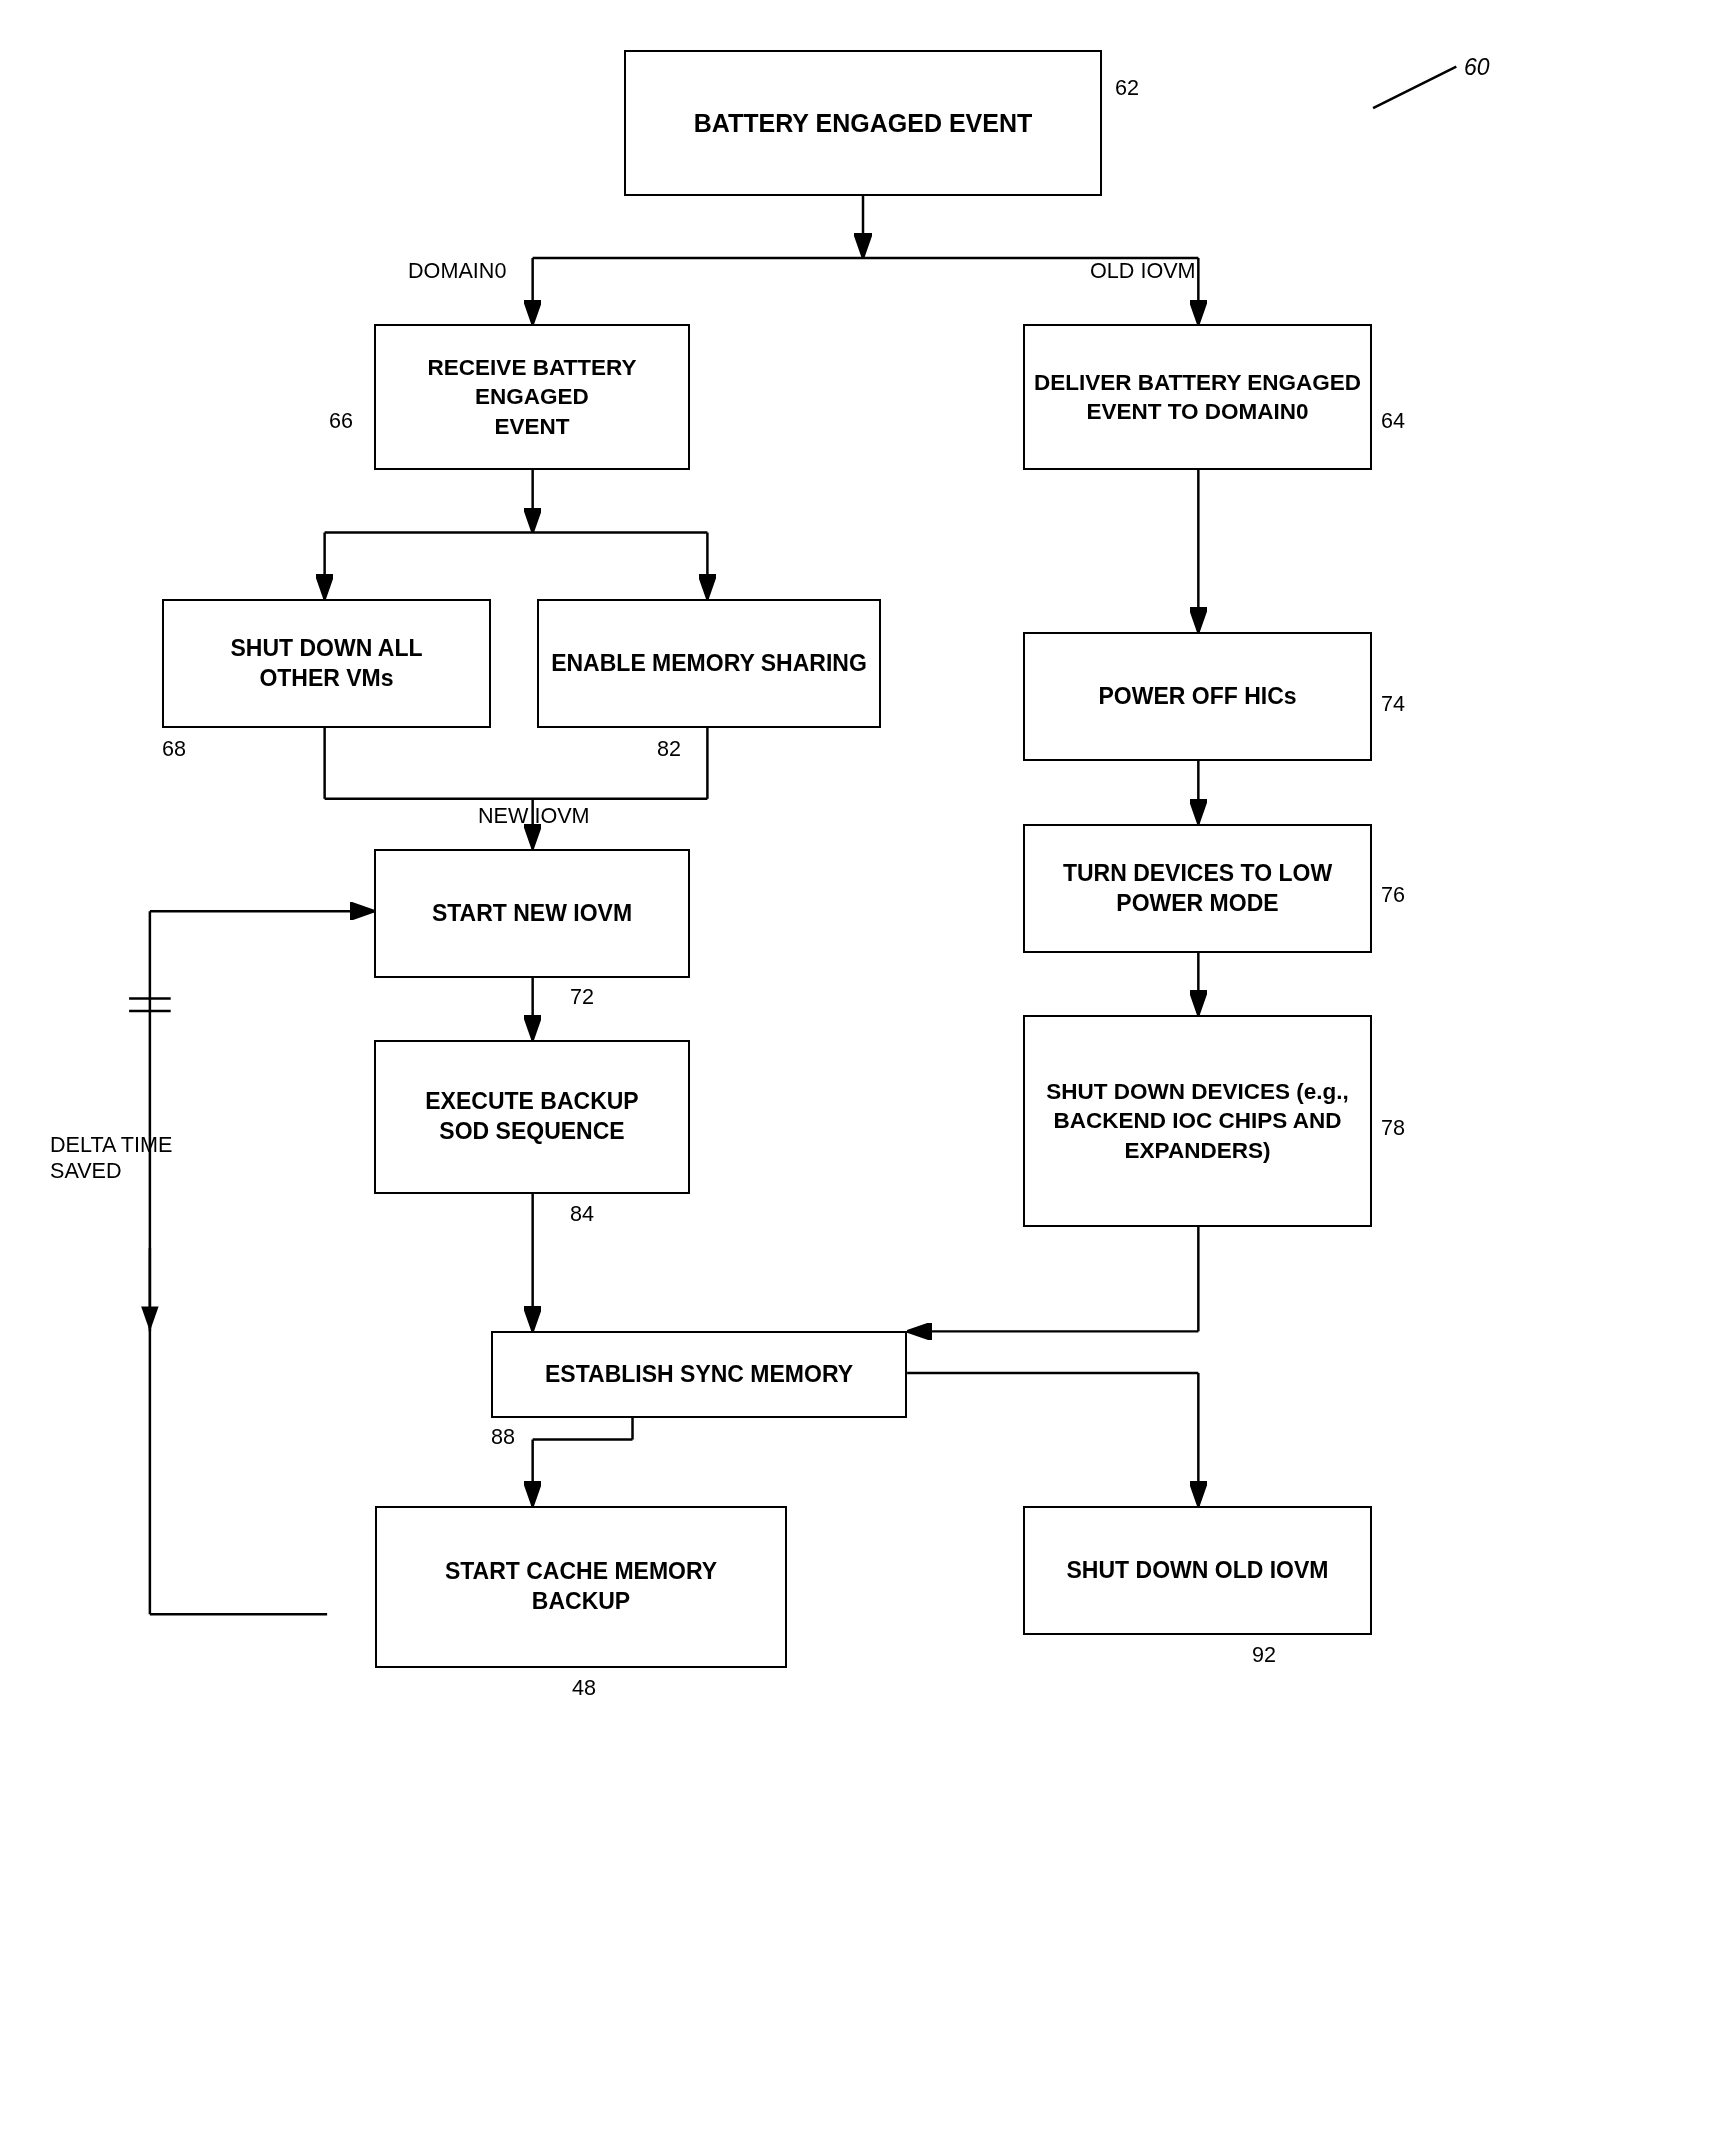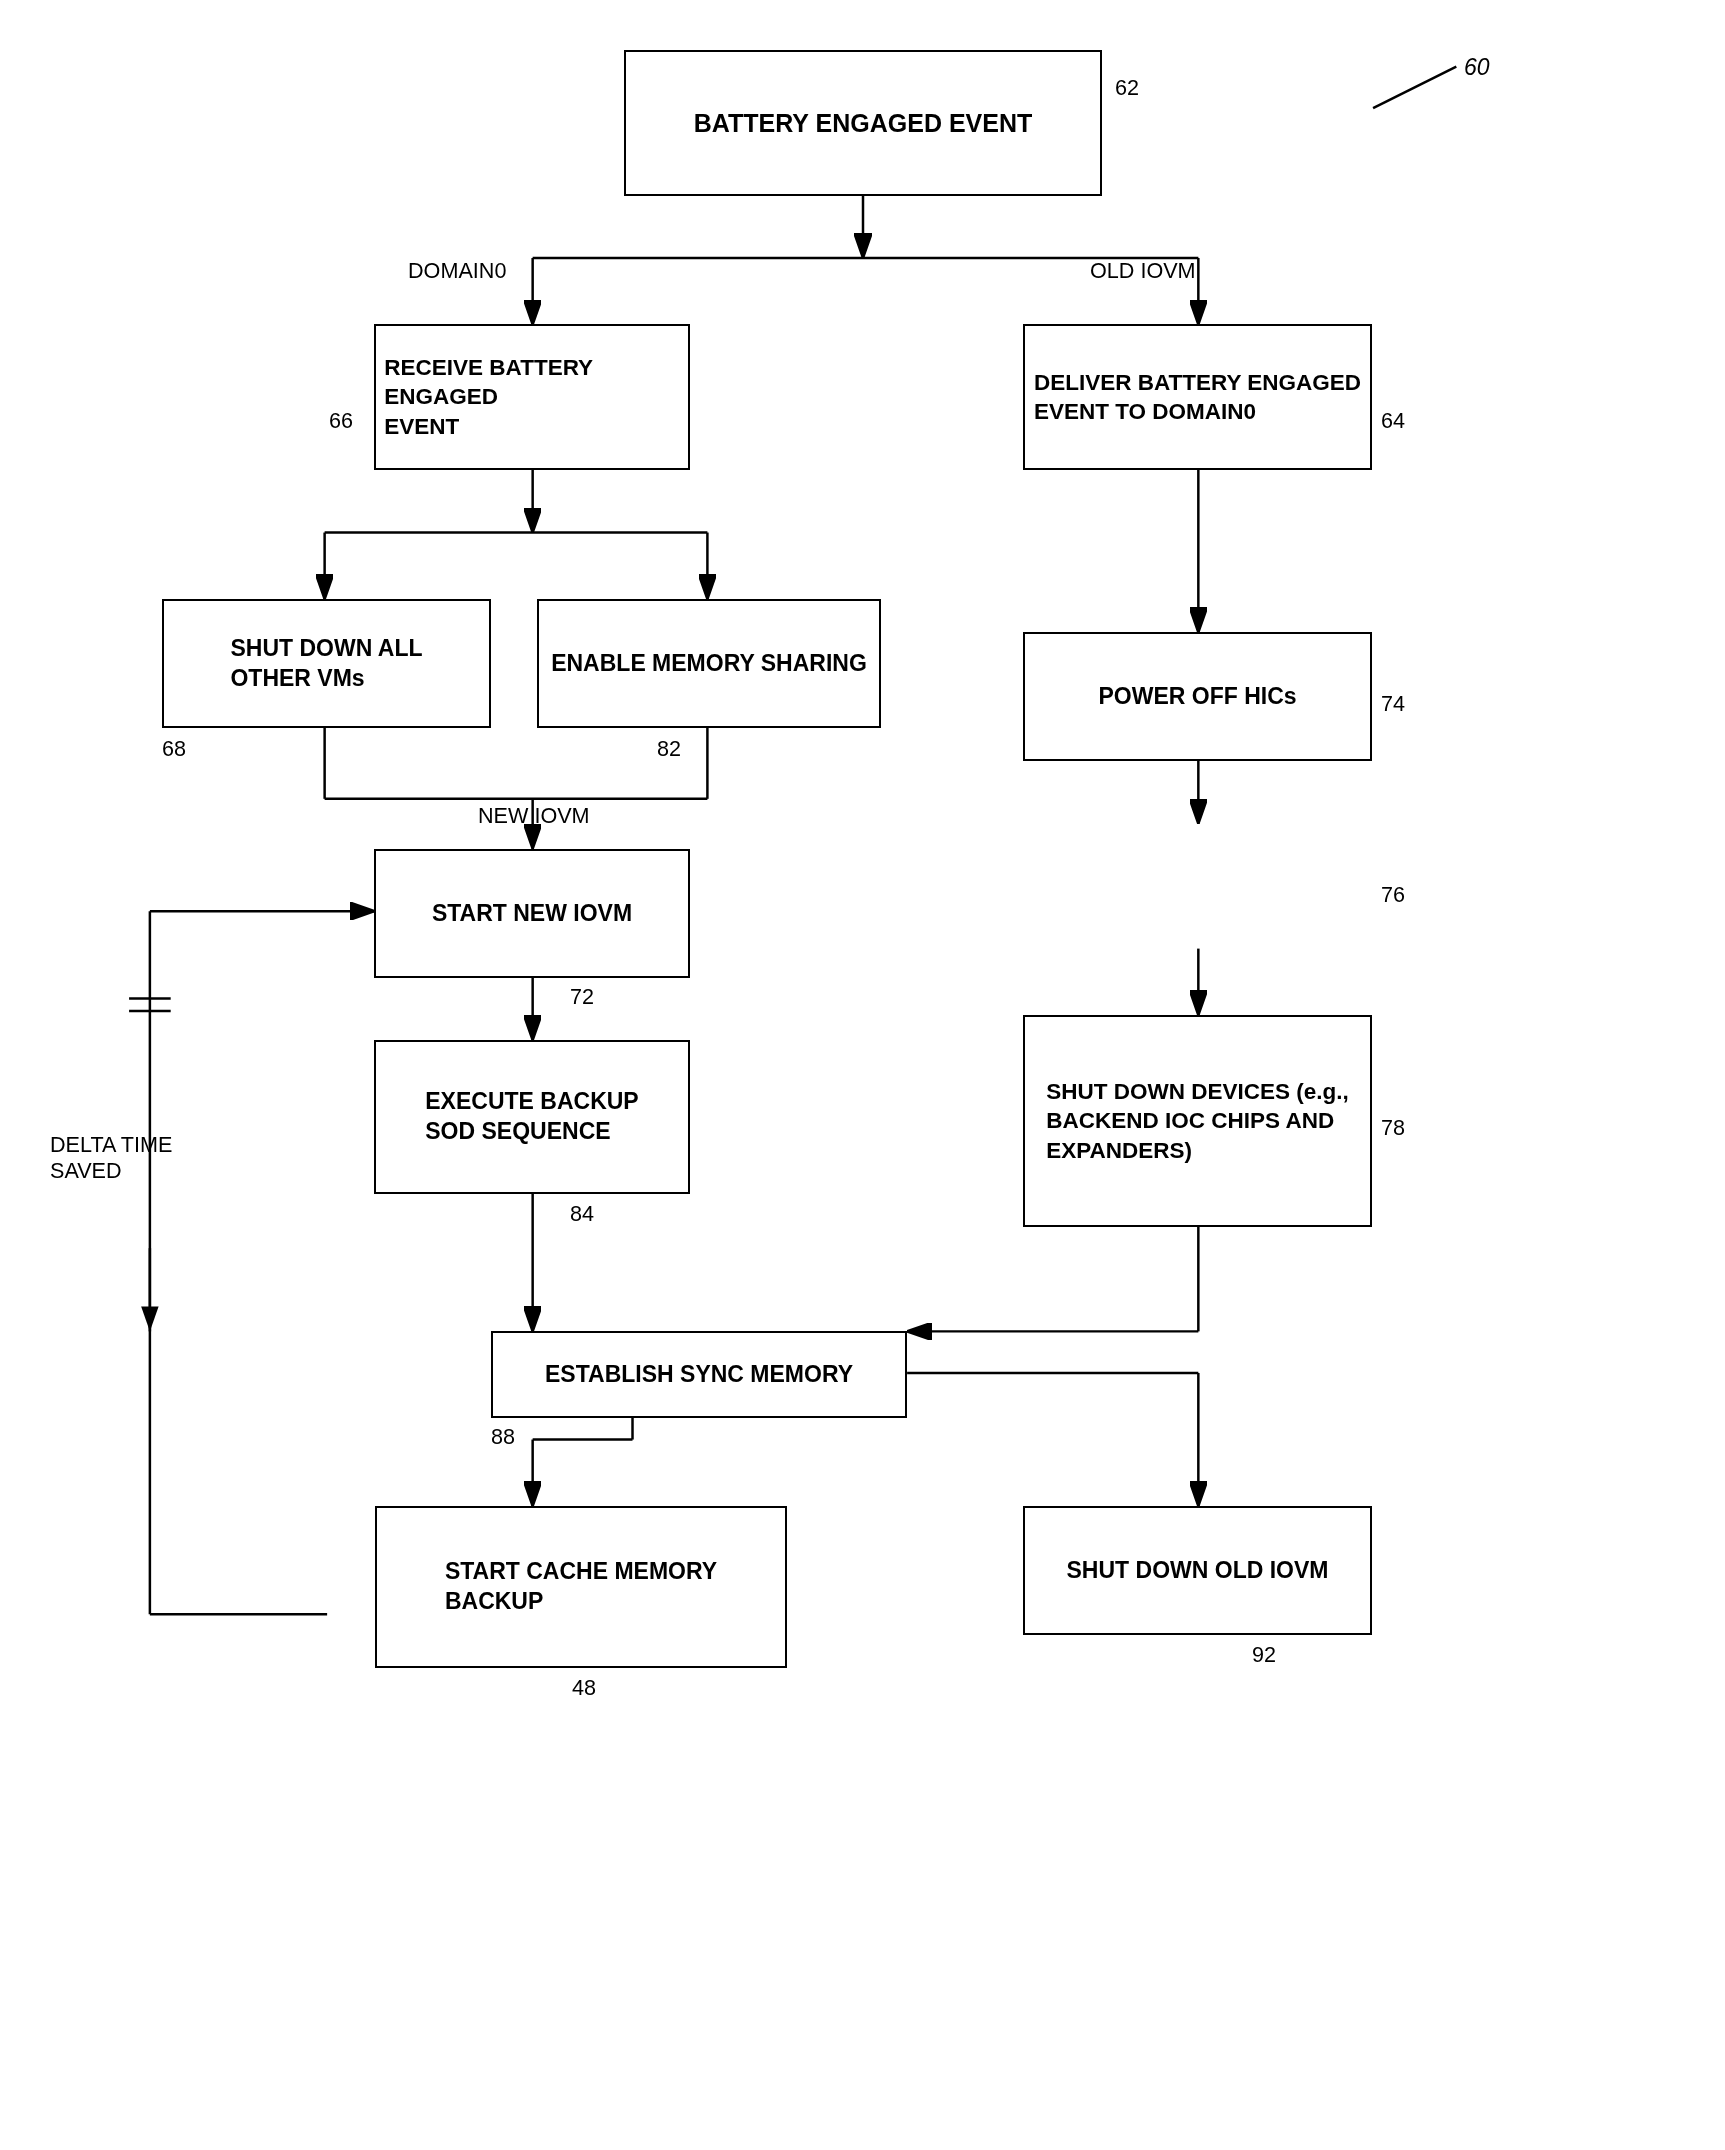--- a/index.html
+++ b/index.html
@@ -16,21 +16,21 @@
       width: 1726px;
       height: 2151px;
     }
     .box {
       position: absolute;
       border: 2.5px solid #000;
       background: #fff;
       display: flex;
       align-items: center;
       justify-content: center;
-      text-align: left;
+      text-align: center;
       font-size: 23px;
       font-weight: bold;
       font-family: Arial, sans-serif;
       line-height: 1.3;
       padding: 8.3px;
     }
     .label {
       position: absolute;
       font-size: 21.6px;
       font-family: Arial, sans-serif;
@@ -186,20 +186,23 @@
   </div>
 
   <div class="box" style="left:1023px; top:632px; width:349px; height:129px; font-size:23px;">
     <span>POWER OFF HICs</span>
   </div>
 
   <div class="label" style="left:1381px; top:691px; font-size:21.6px;">
     <span>74</span>
   </div>
 
+  <div class="box" style="left:1023px; top:824px; width:349px; height:129px; font-size:23px;">
+    <span>TURN DEVICES TO LOW<br>POWER MODE</span>
+  </div>
 
   <div class="label" style="left:1381px; top:882px; font-size:21.6px;">
     <span>76</span>
   </div>
 
   <div class="box" style="left:374px; top:1040px; width:316px; height:154px; font-size:23px;">
     <span>EXECUTE BACKUP<br>SOD SEQUENCE</span>
   </div>
 
   <div class="label" style="left:570px; top:1201px; font-size:21.6px;">

